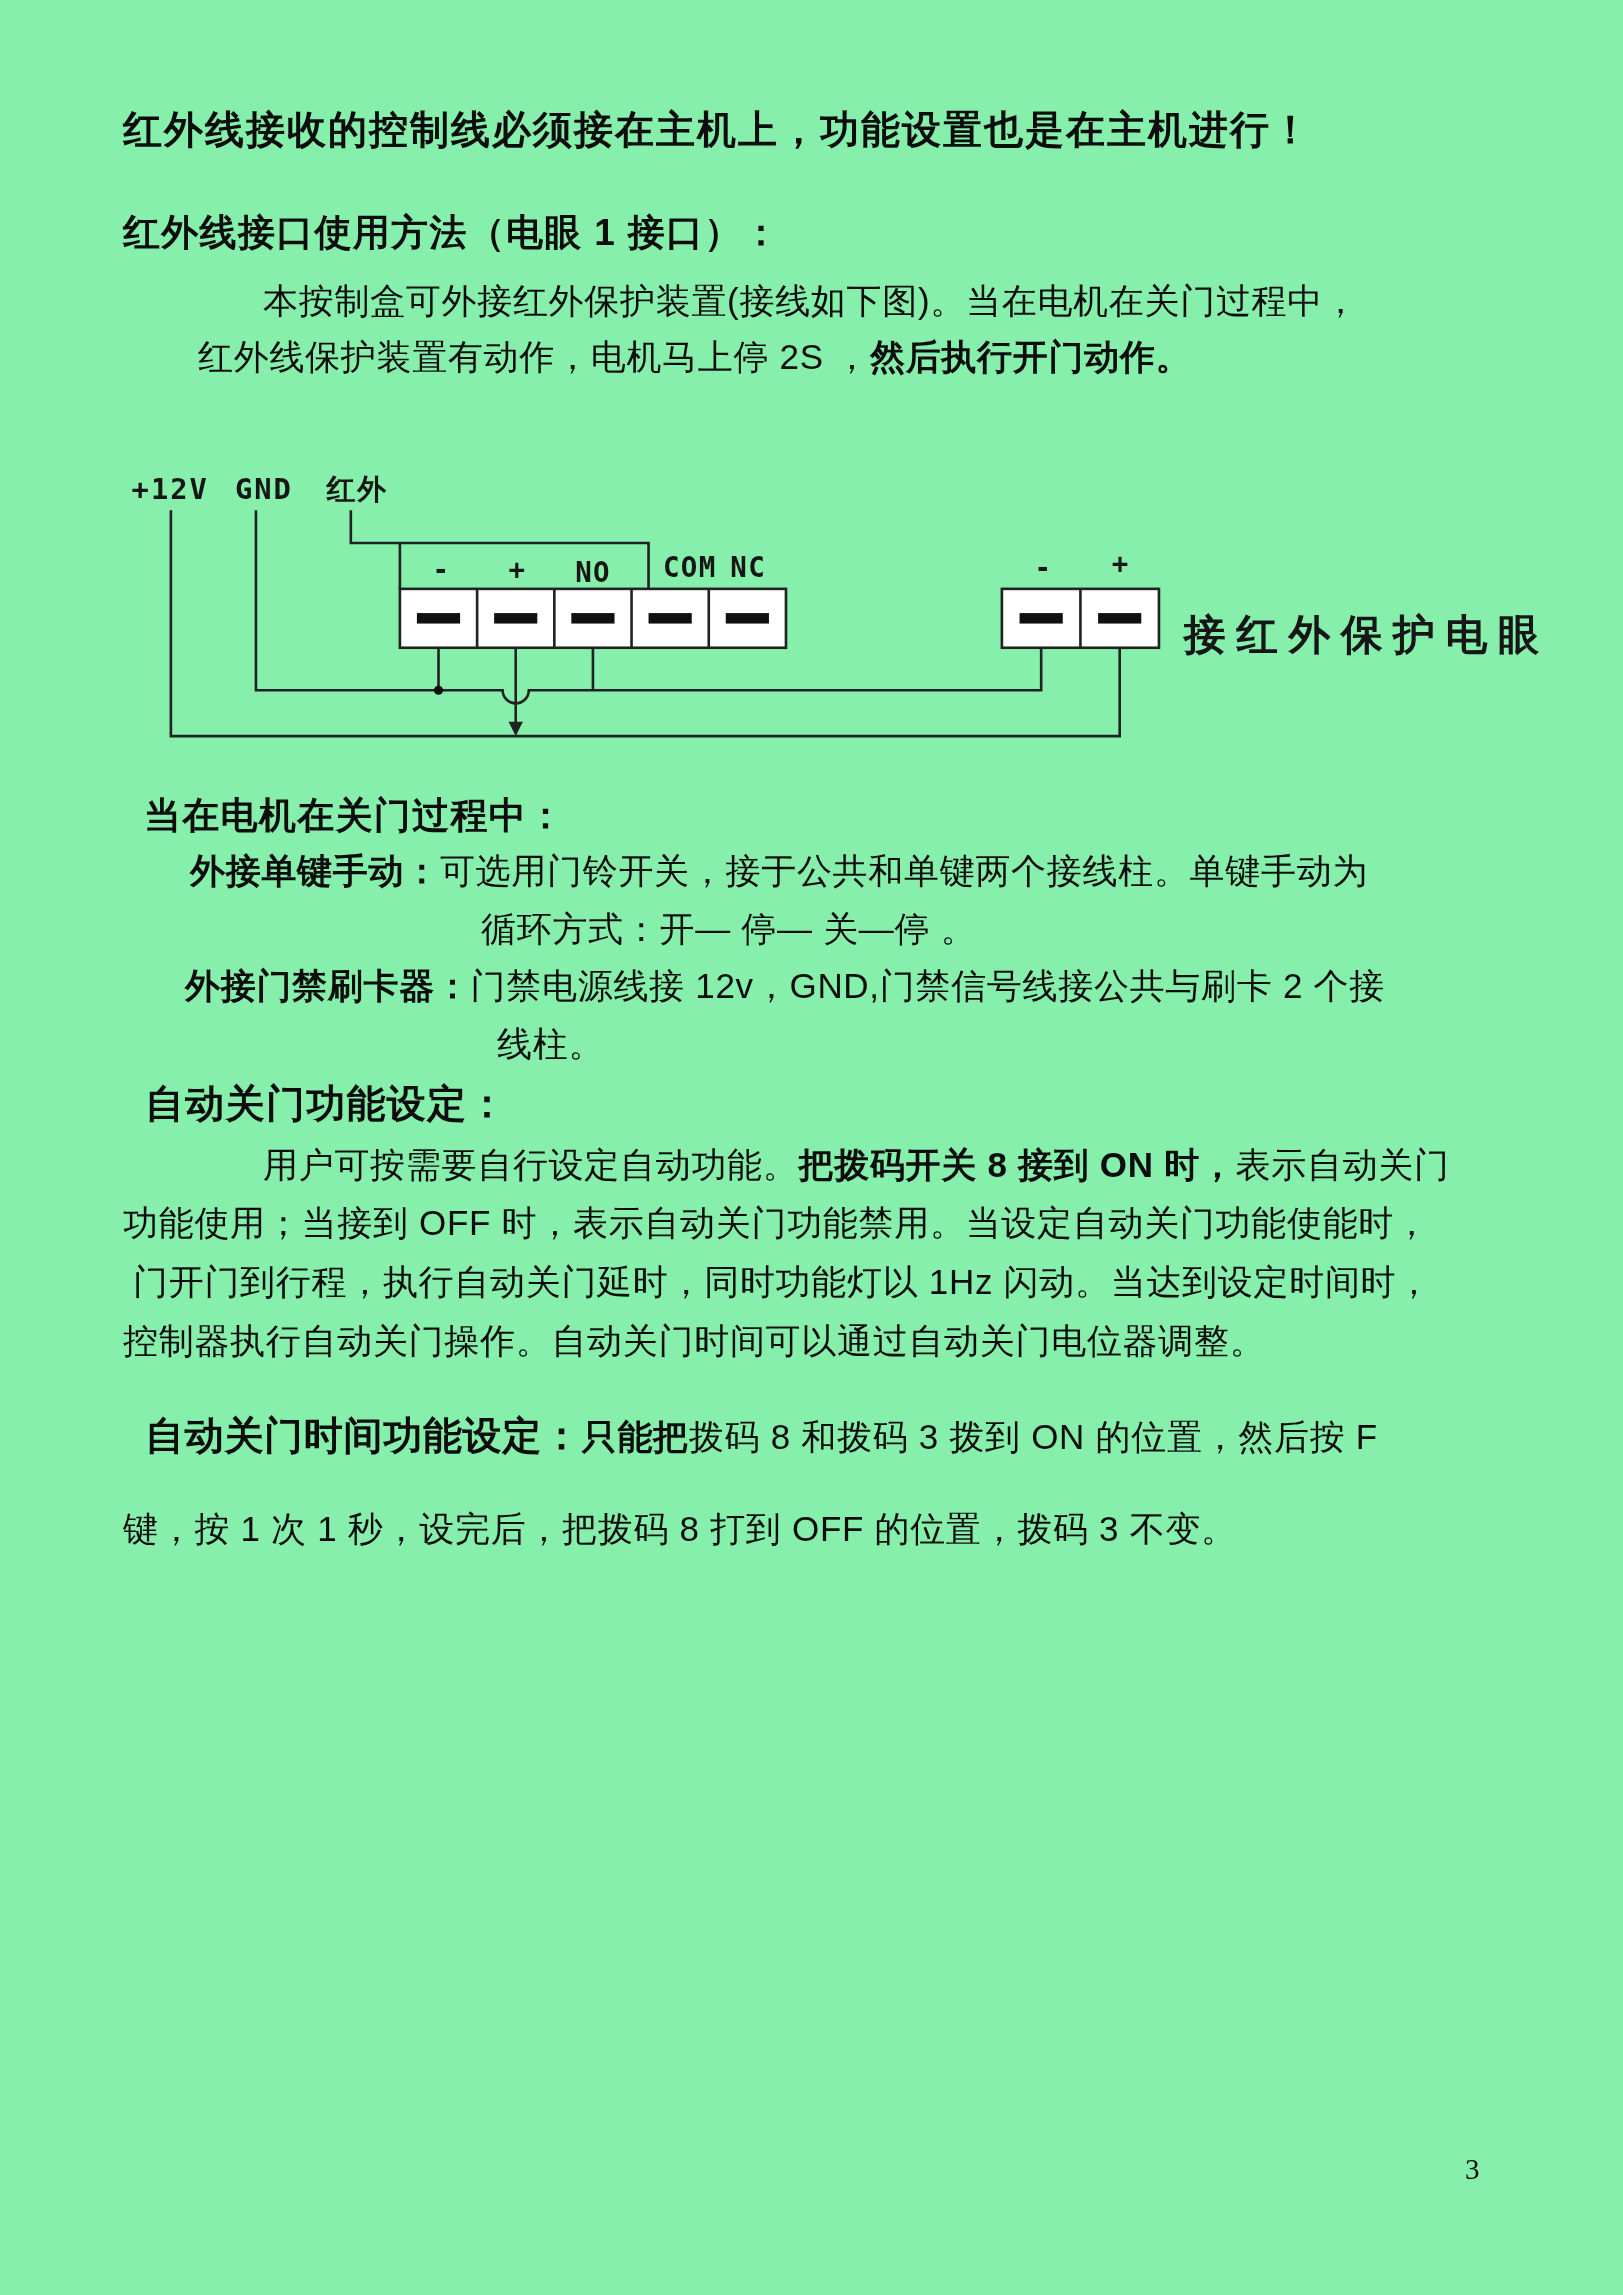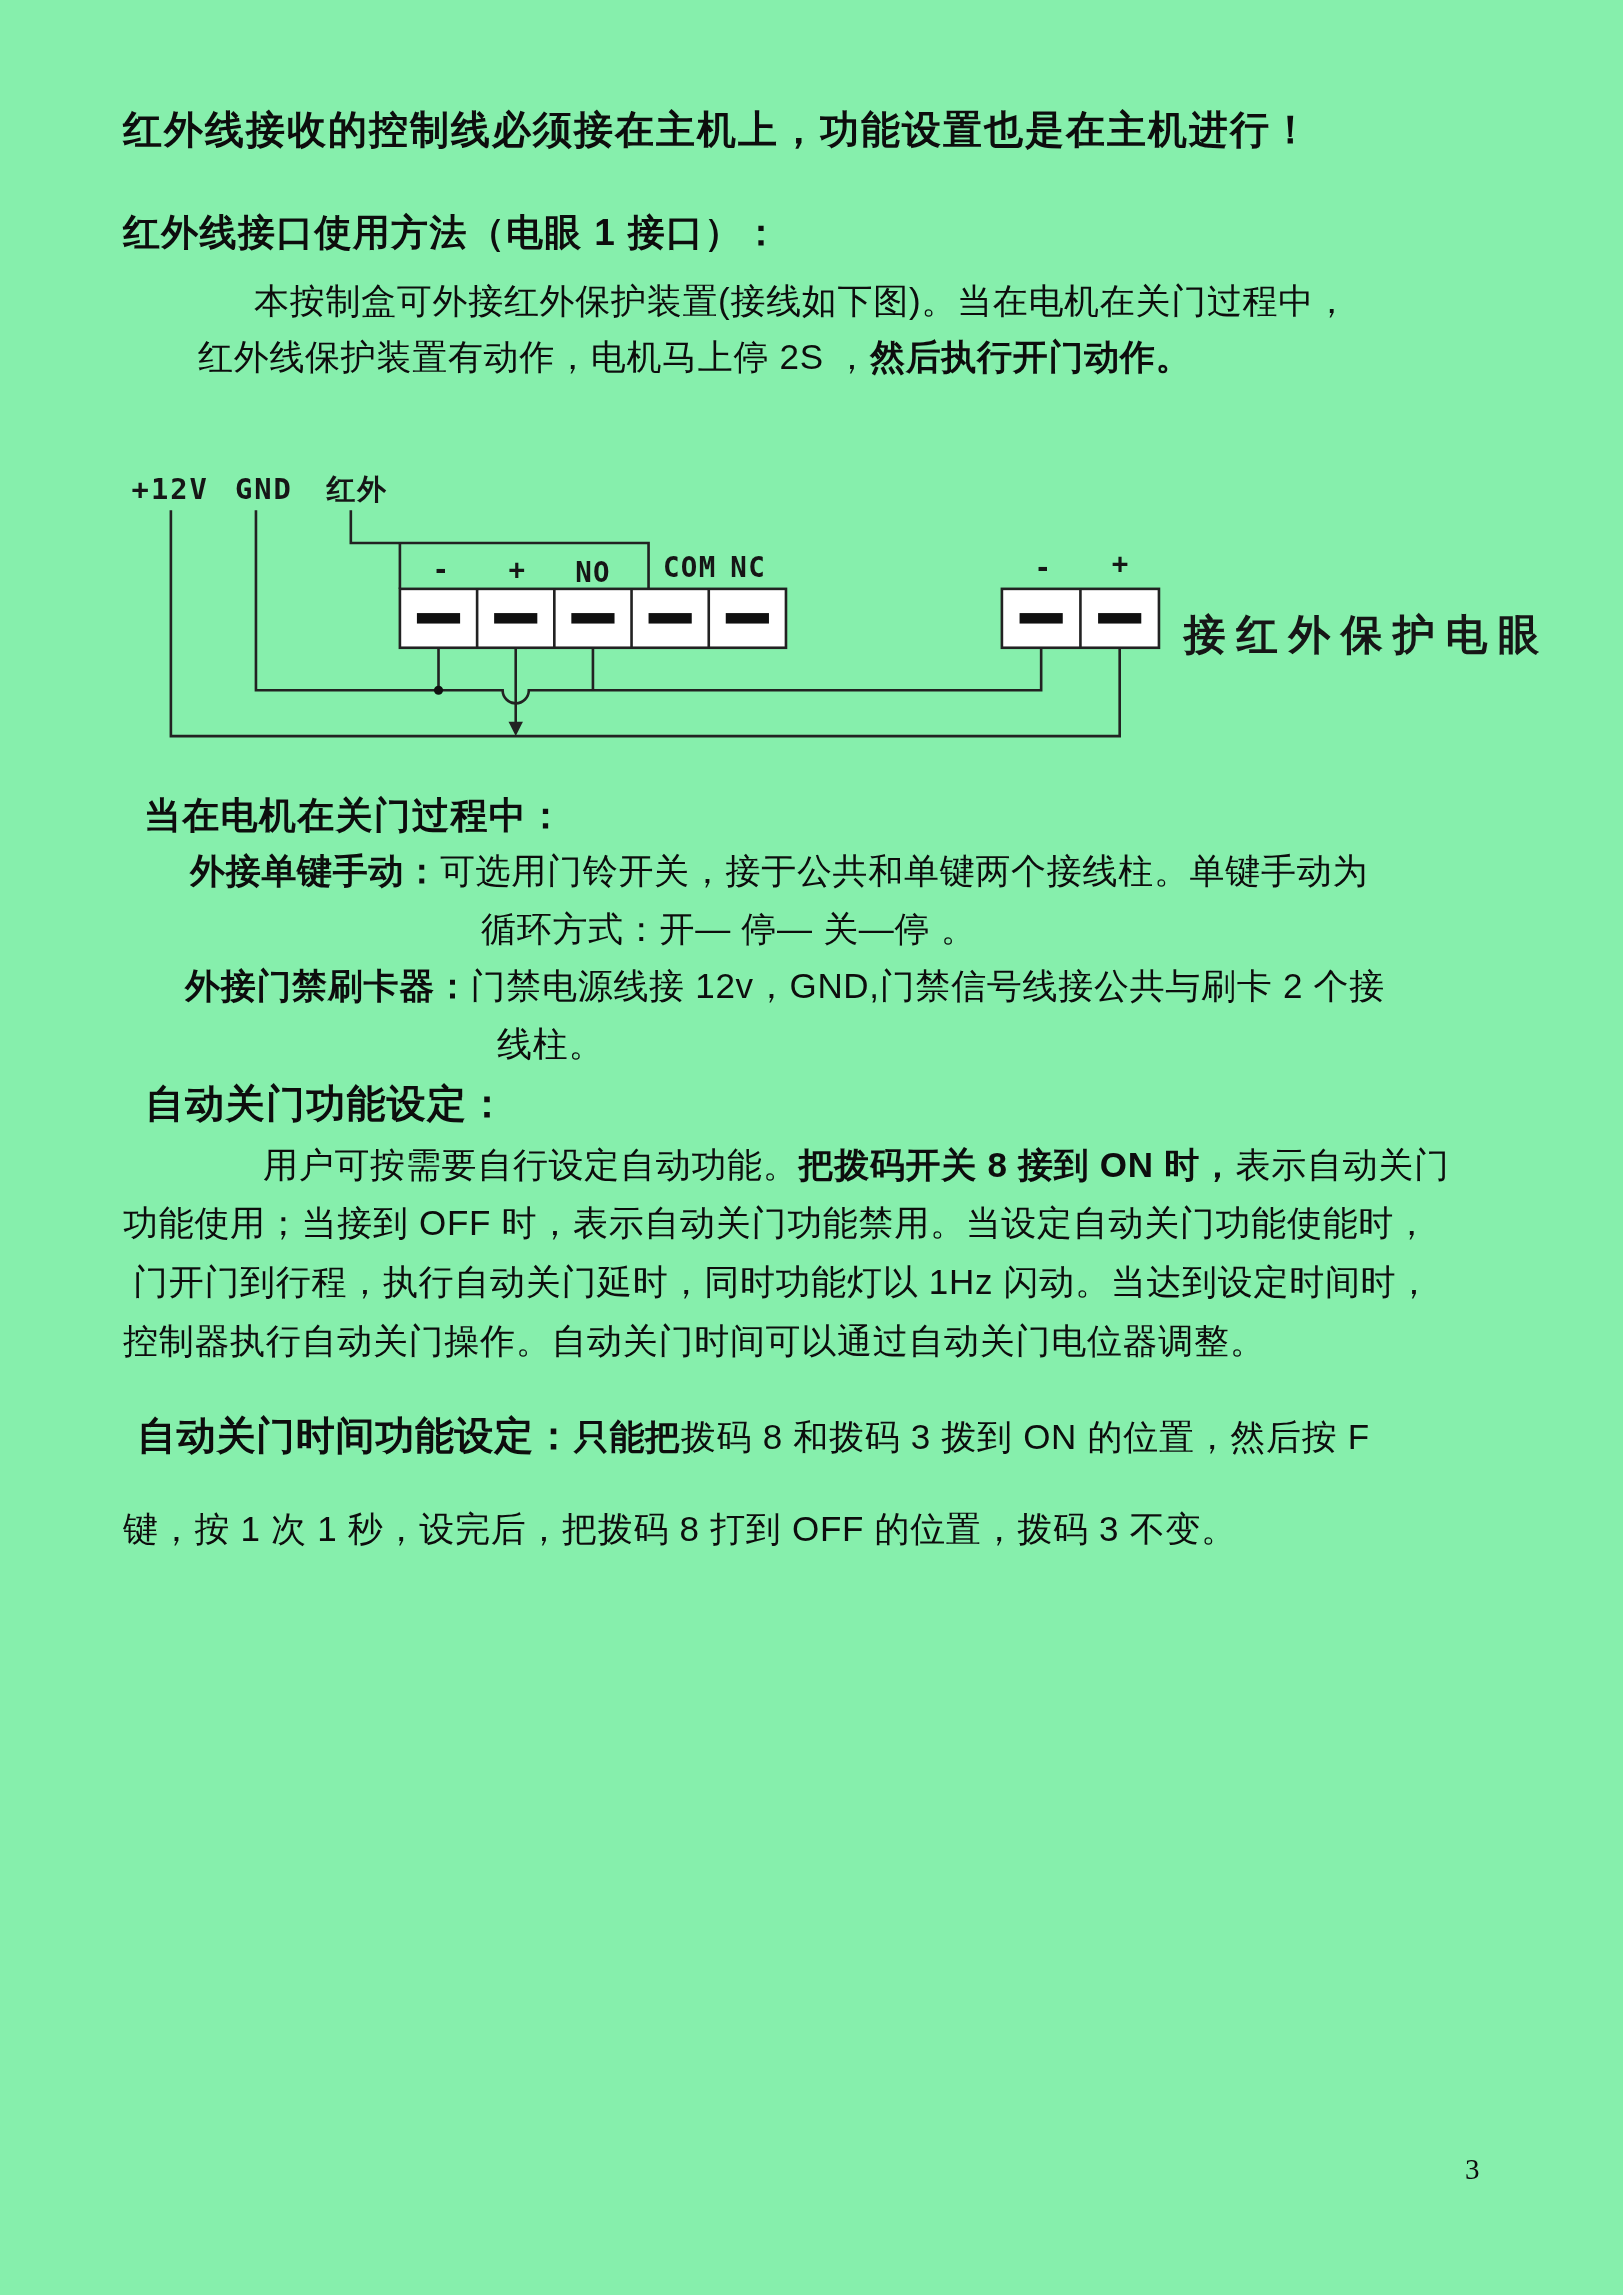--- a/index.html
+++ b/index.html
@@ -48,21 +48,21 @@
 </style>
 </head>
 <body>
 
 <div class="page">
 
   <div class="h1">红外线接收的控制线必须接在主机上，功能设置也是在主机进行！</div>
 
   <div class="h2" style="left:123px;top:208px;">红外线接口使用方法（电眼 1 接口）：</div>
 
-  <div class="bl" style="left:254px;top:278px;">本按制盒可外接红外保护装置(接线如下图)。当在电机在关门过程中，</div>
+  <div class="bl" style="left:263px;top:278px;">本按制盒可外接红外保护装置(接线如下图)。当在电机在关门过程中，</div>
   <div class="bl" style="left:198px;top:334px;">
     <span>红外线保护装置有动作，电机马上停 2S ，</span><span class="bold">然后执行开门动作。</span>
   </div>
 
   <svg style="position:absolute;left:92px;top:458px;" width="1473" height="301" viewBox="0 0 2250 460">
 
     <text class="toplabel" x="60" y="62">+12V</text>
     <text class="toplabel" x="218" y="62">GND</text>
     <text class="toplabel cjk" x="358" y="62">红外</text>
 
@@ -122,21 +122,21 @@
 
   <div class="h2" style="left:145px;top:1077px;font-size:39px;font-family:Liberation Serif, serif;">自动关门功能设定：</div>
 
   <div class="bl" style="left:263px;top:1142px;">
     <span>用户可按需要自行设定自动功能。</span><span class="bold">把拨码开关 8 接到 ON 时，</span><span>表示自动关门</span>
   </div>
   <div class="bl" style="left:123px;top:1200px;">功能使用；当接到 OFF 时，表示自动关门功能禁用。当设定自动关门功能使能时，</div>
   <div class="bl" style="left:133px;top:1259px;">门开门到行程，执行自动关门延时，同时功能灯以 1Hz 闪动。当达到设定时间时，</div>
   <div class="bl" style="left:123px;top:1318px;">控制器执行自动关门操作。自动关门时间可以通过自动关门电位器调整。</div>
 
-  <div class="bl" style="left:137px;top:1409px;">
+  <div class="bl" style="left:145px;top:1409px;">
     <span class="big-lead">自动关门时间功能设定：</span><span class="bold">只能把</span><span>拨码 8 和拨码 3 拨到 ON 的位置，然后按 F</span>
   </div>
   <div class="bl" style="left:123px;top:1482px;margin-top:24px;">键，按 1 次 1 秒，设完后，把拨码 8 打到 OFF  的位置，拨码 3 不变。</div>
 
   <div class="pagenum">3</div>
 
 </div>
 
 
 </body></html>

